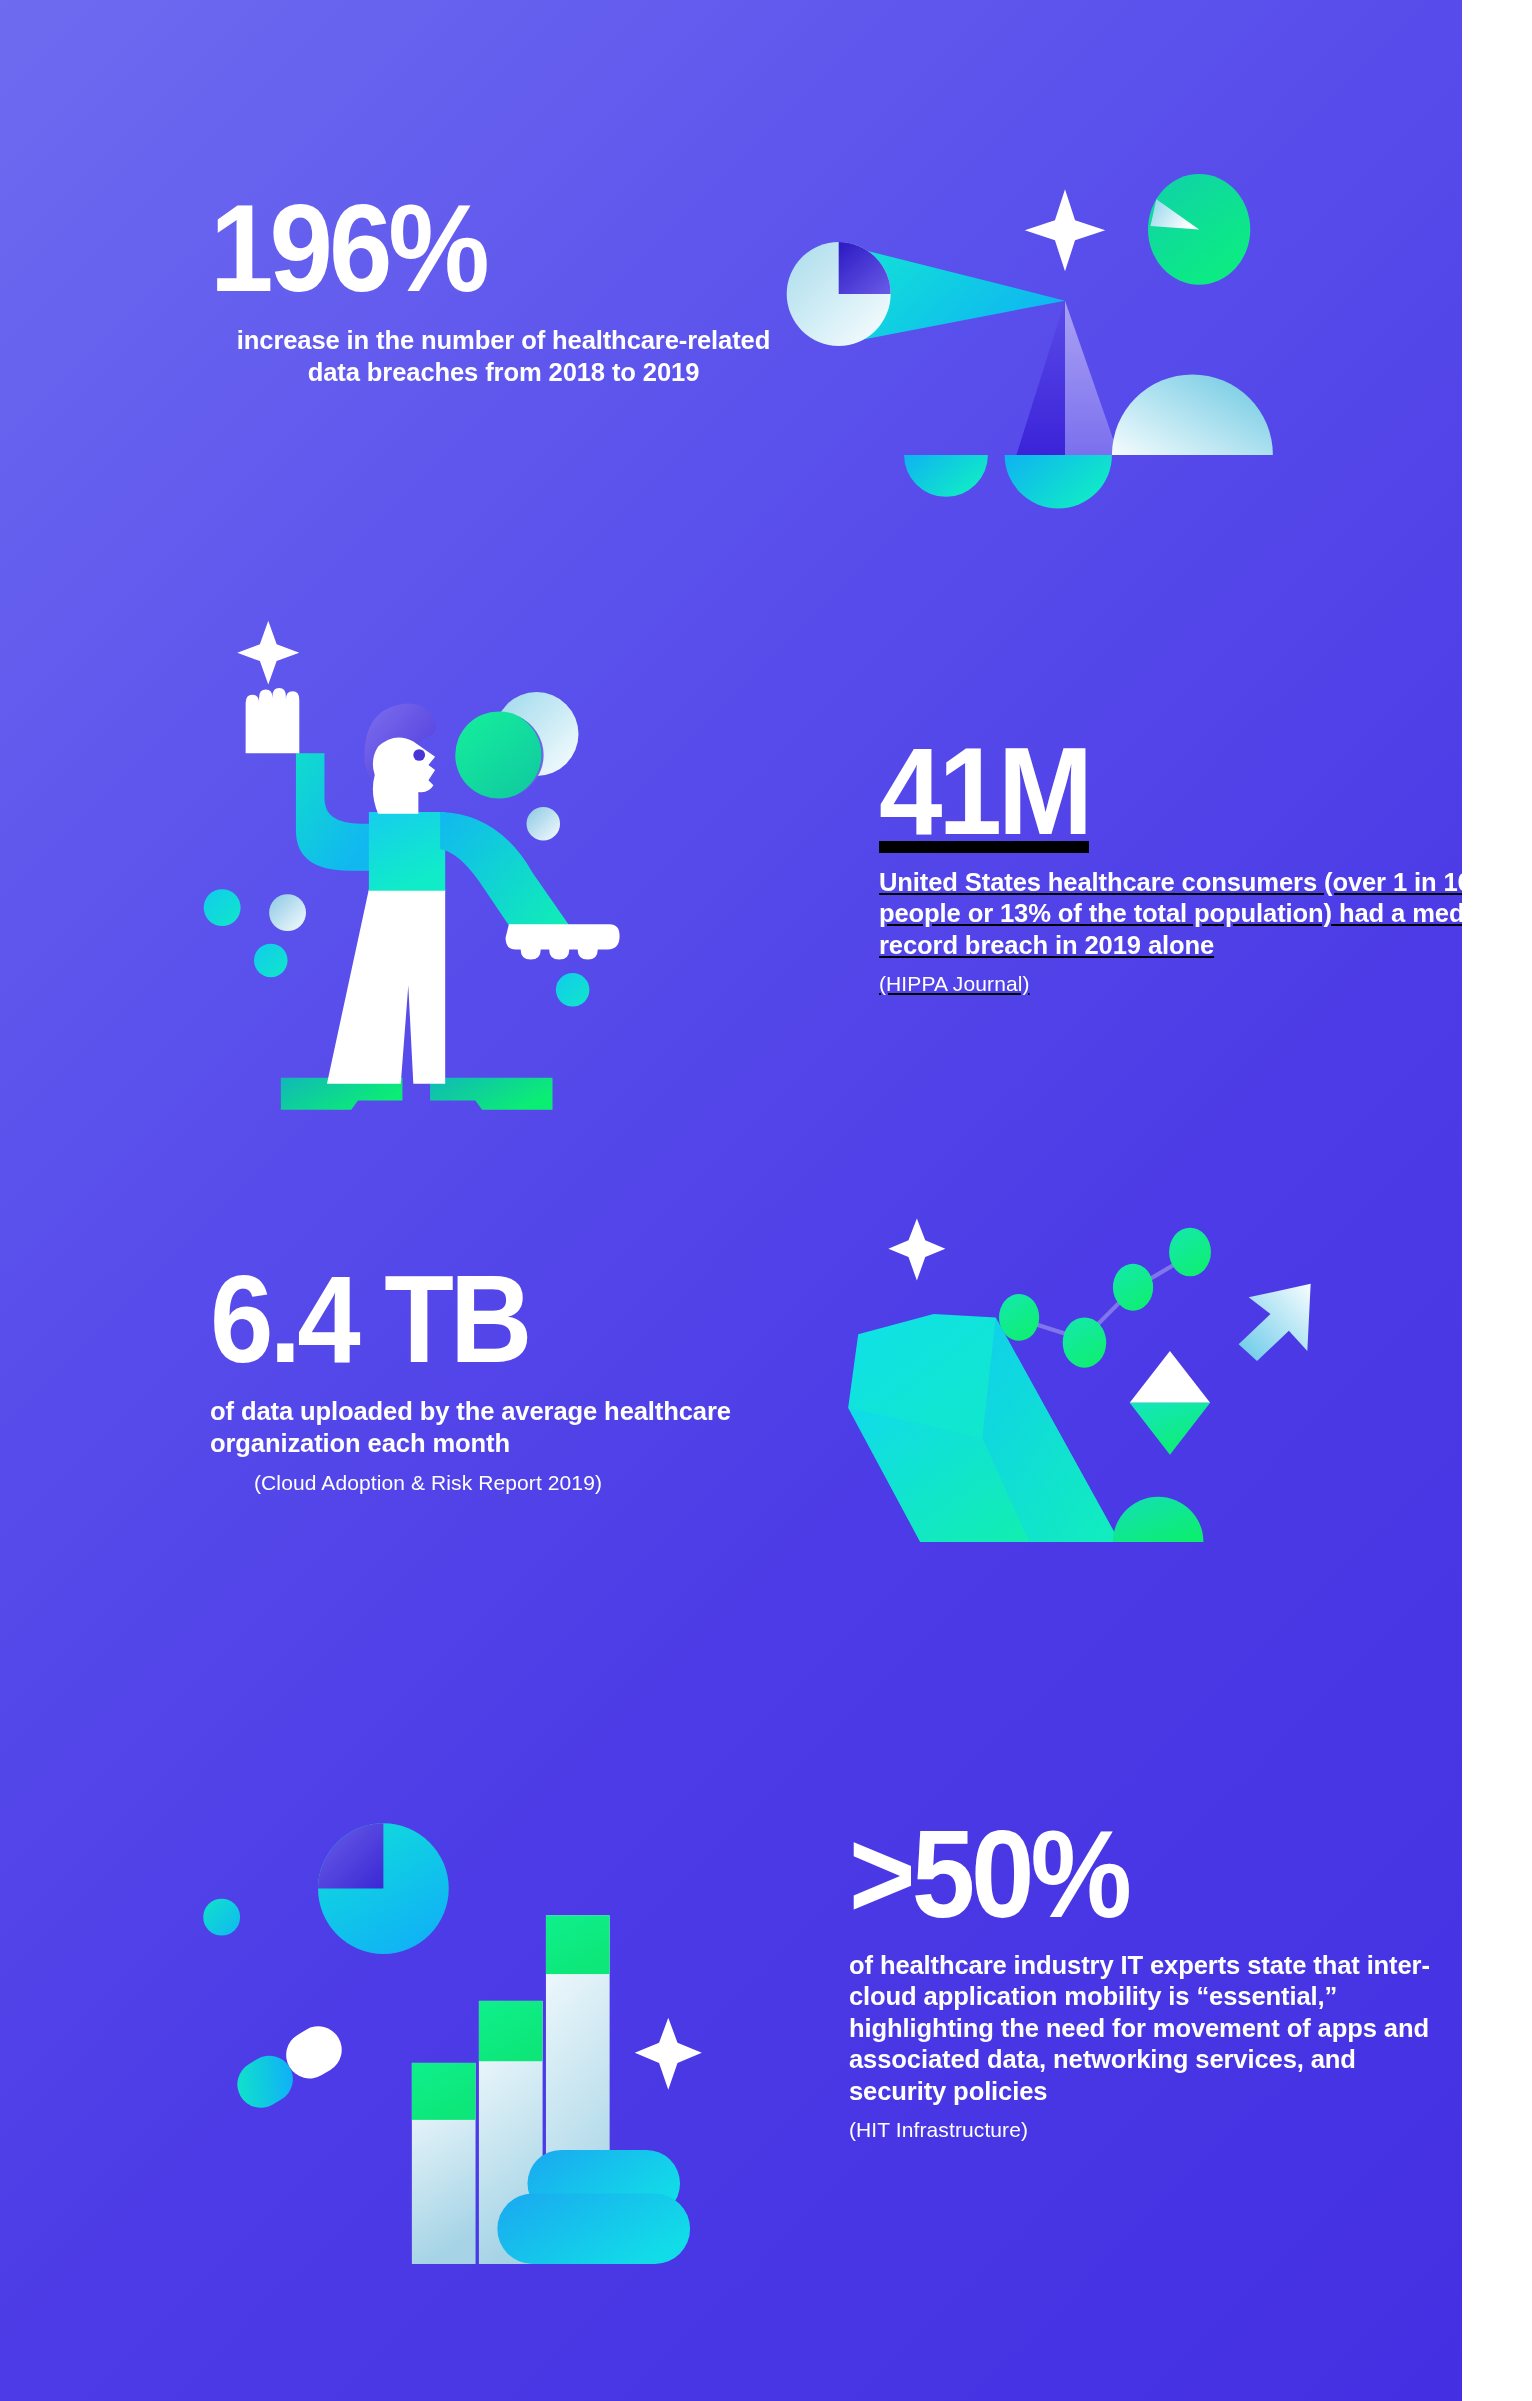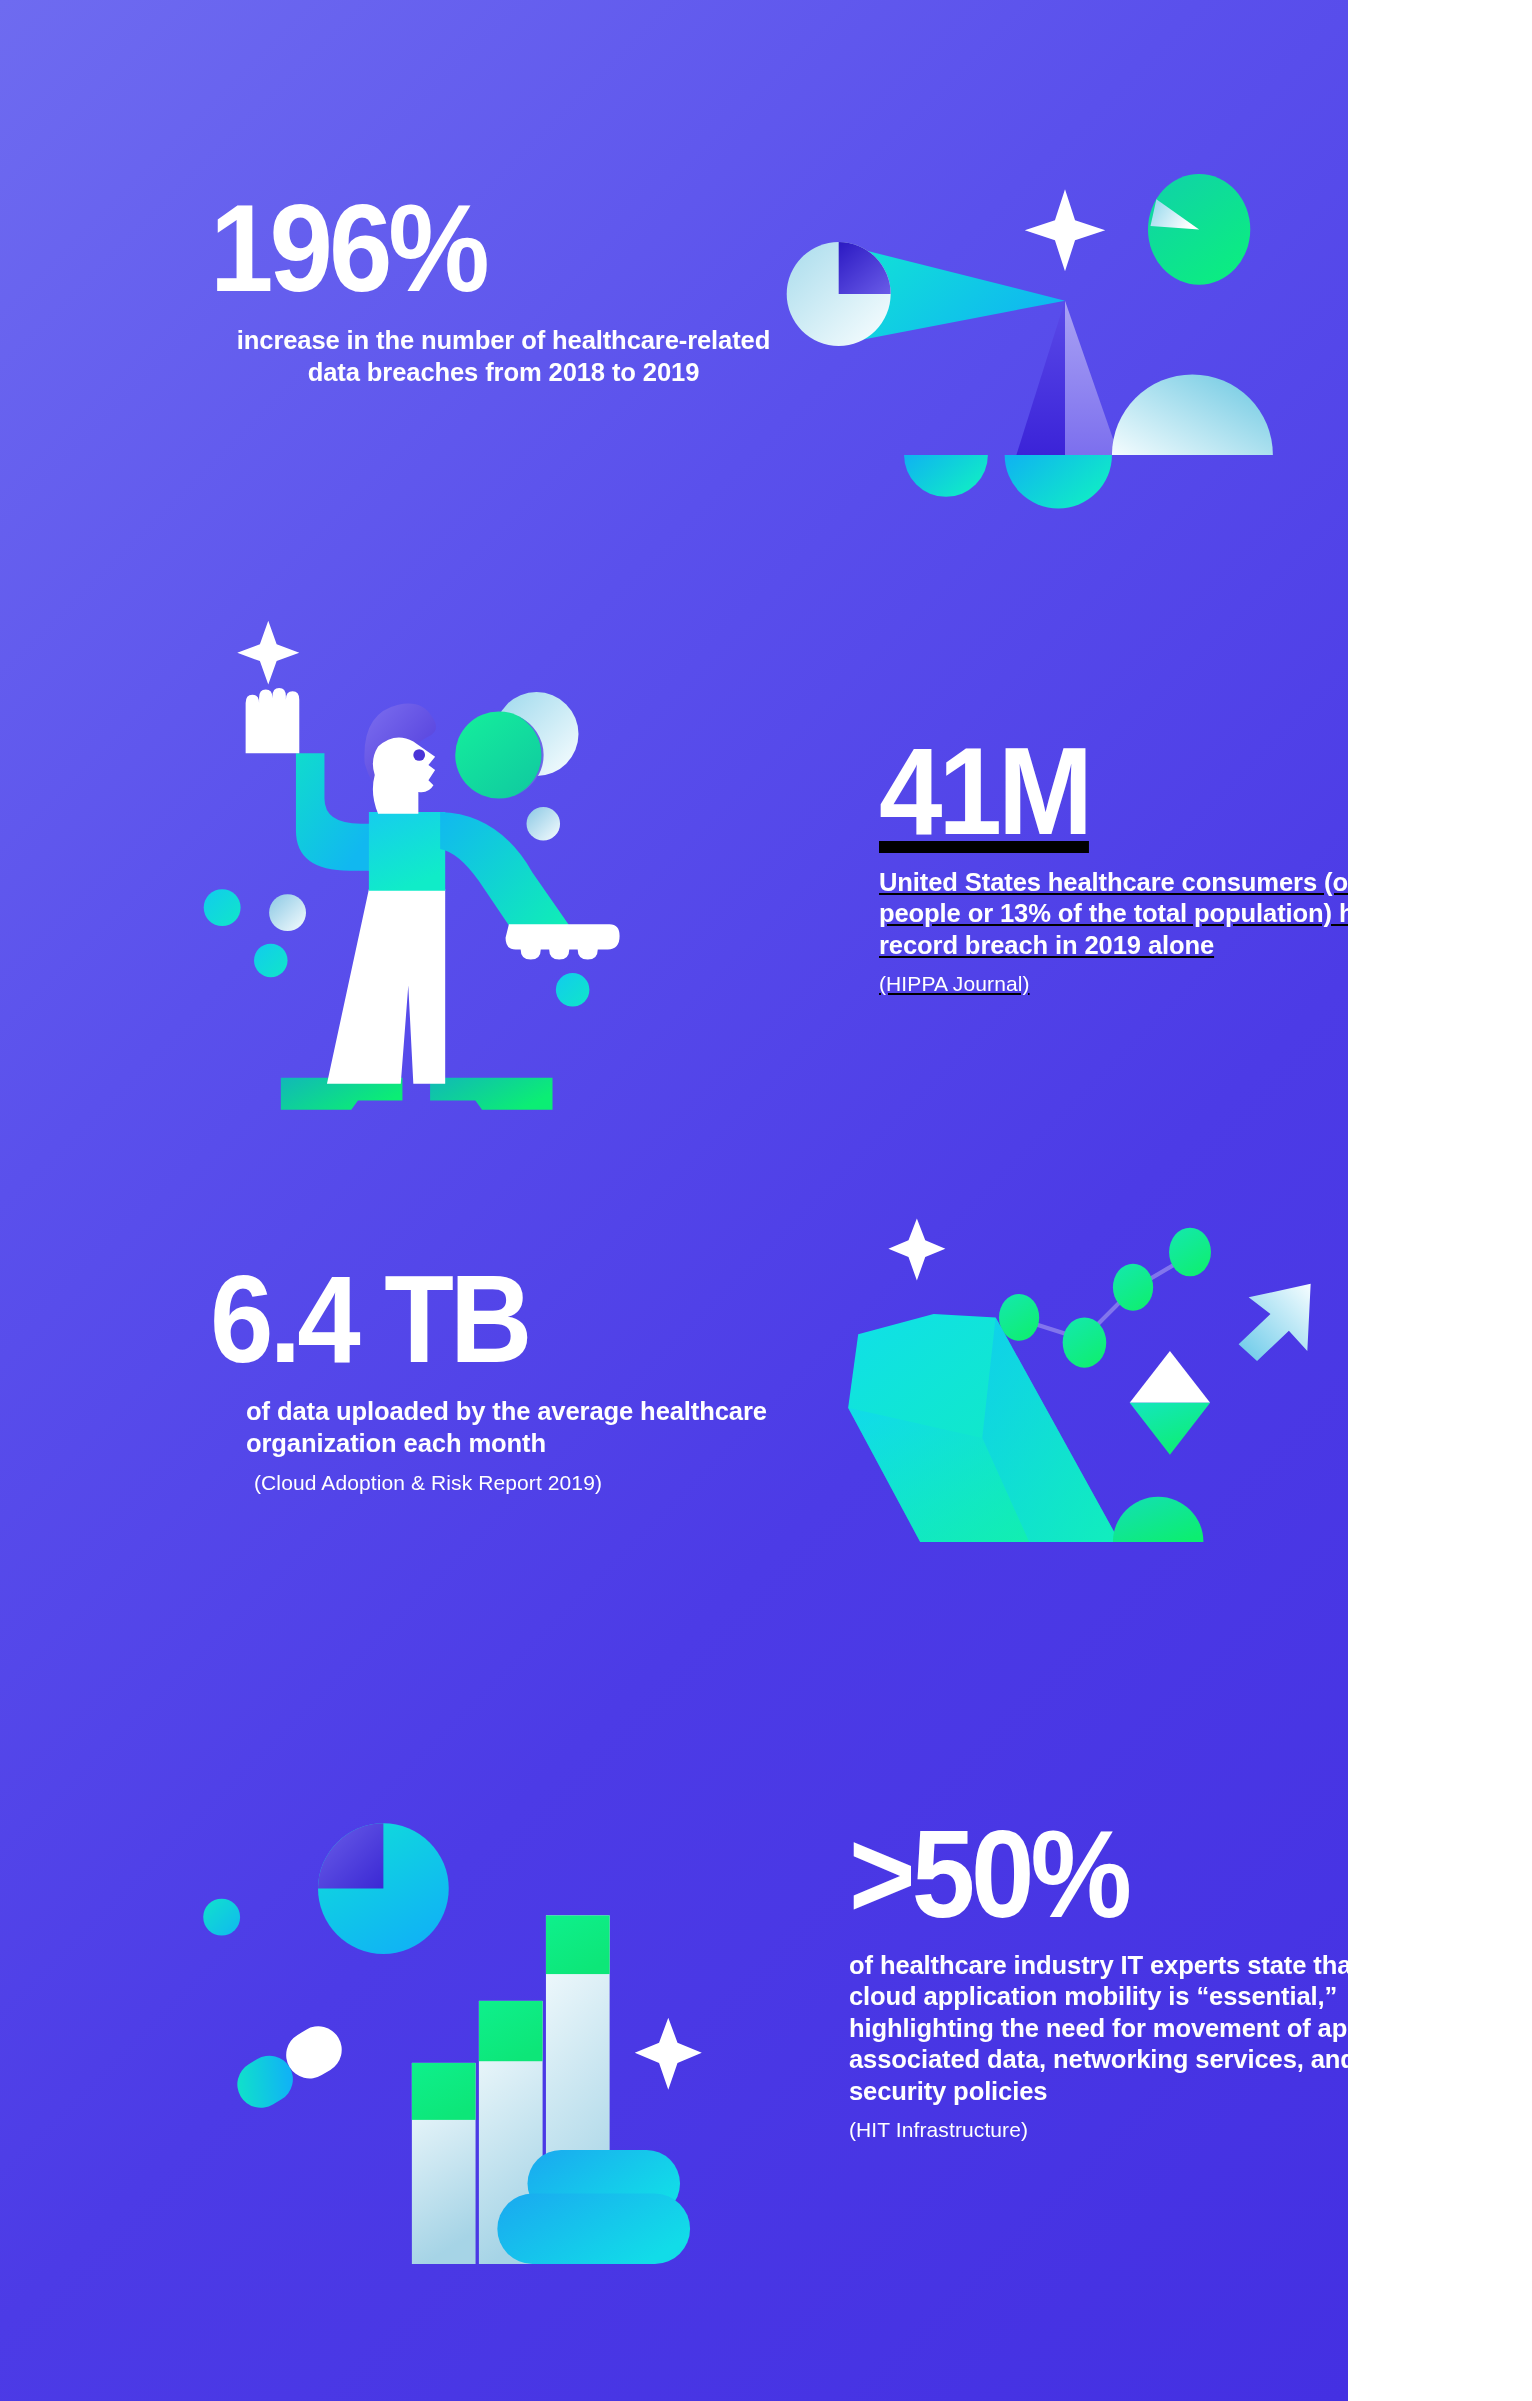--- a/index.html
+++ b/index.html
@@ -6,21 +6,21 @@
   * { margin:0; padding:0; box-sizing:border-box; }
 
   html, body {
     width:1533px; height:2401px;
     font-family:"Liberation Sans", sans-serif;
     overflow:hidden;
   }
 
   #page {
     position:relative;
-    width:1348px; height:2401px;
+    width:1462px; height:2401px;
     background:linear-gradient(135deg,#6E6BF0 0%, #5A50EC 32%, #4C3BE6 62%, #4430E2 100%);
     overflow:hidden;
   }
 
   
   .stat { position:absolute; }
 
   .stat-number {
     color:#ffffff;
     font-weight:bold;
@@ -51,21 +51,21 @@
   #stat-breaches  .stat-body   { font-size:25.6px; margin-top:23.5px;text-align:center; }
   #stat-breaches  .stat-source { font-size:21px;   margin-top:10px; }
 
   #stat-consumers     { left:879px; top:738px; width:637px;text-decoration:underline; }
   #stat-consumers .stat-number { font-size:124px; }
   #stat-consumers .stat-body   { font-size:25.6px; margin-top:22px; }
   #stat-consumers .stat-source { font-size:21px;   margin-top:9.2px; }
 
   #stat-upload        { left:210px; top:1266px; width:587px; }
   #stat-upload    .stat-number { font-size:124px; }
-  #stat-upload    .stat-body   { font-size:25.6px; margin-top:23.5px;margin-left:36px; }
+  #stat-upload    .stat-body   { font-size:25.6px; margin-top:23.5px; }
   #stat-upload    .stat-source { font-size:21px;   margin-top:10px;margin-left:44px; }
 
   #stat-mobility      { left:849px; top:1821px; width:587px; }
   #stat-mobility  .stat-number { font-size:124px; }
   #stat-mobility  .stat-body   { font-size:25.6px; margin-top:22px; }
   #stat-mobility  .stat-source { font-size:21px;   margin-top:9.2px; }
 
   
   .illus { position:absolute; }
   .illus svg { display:block; }

